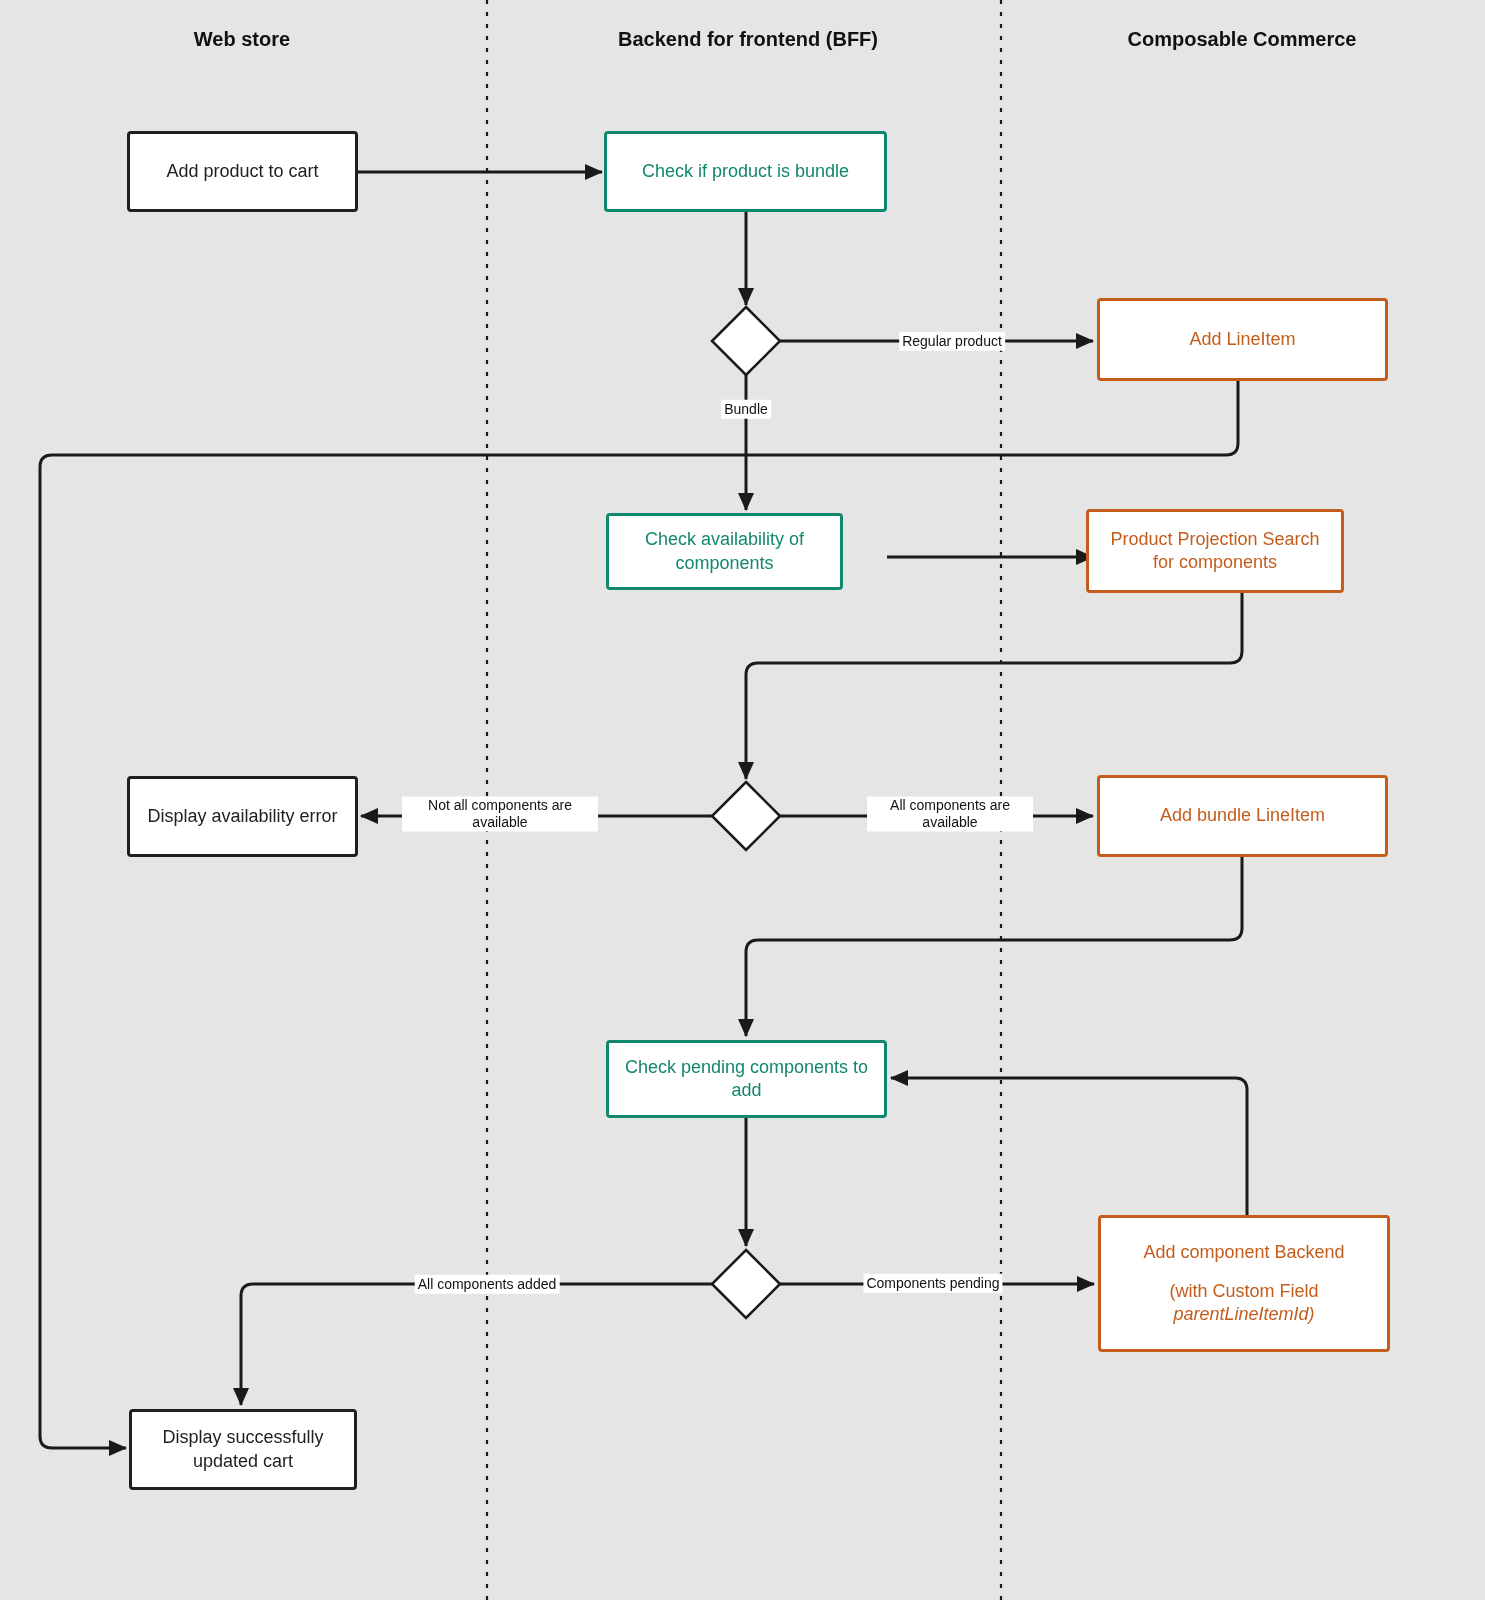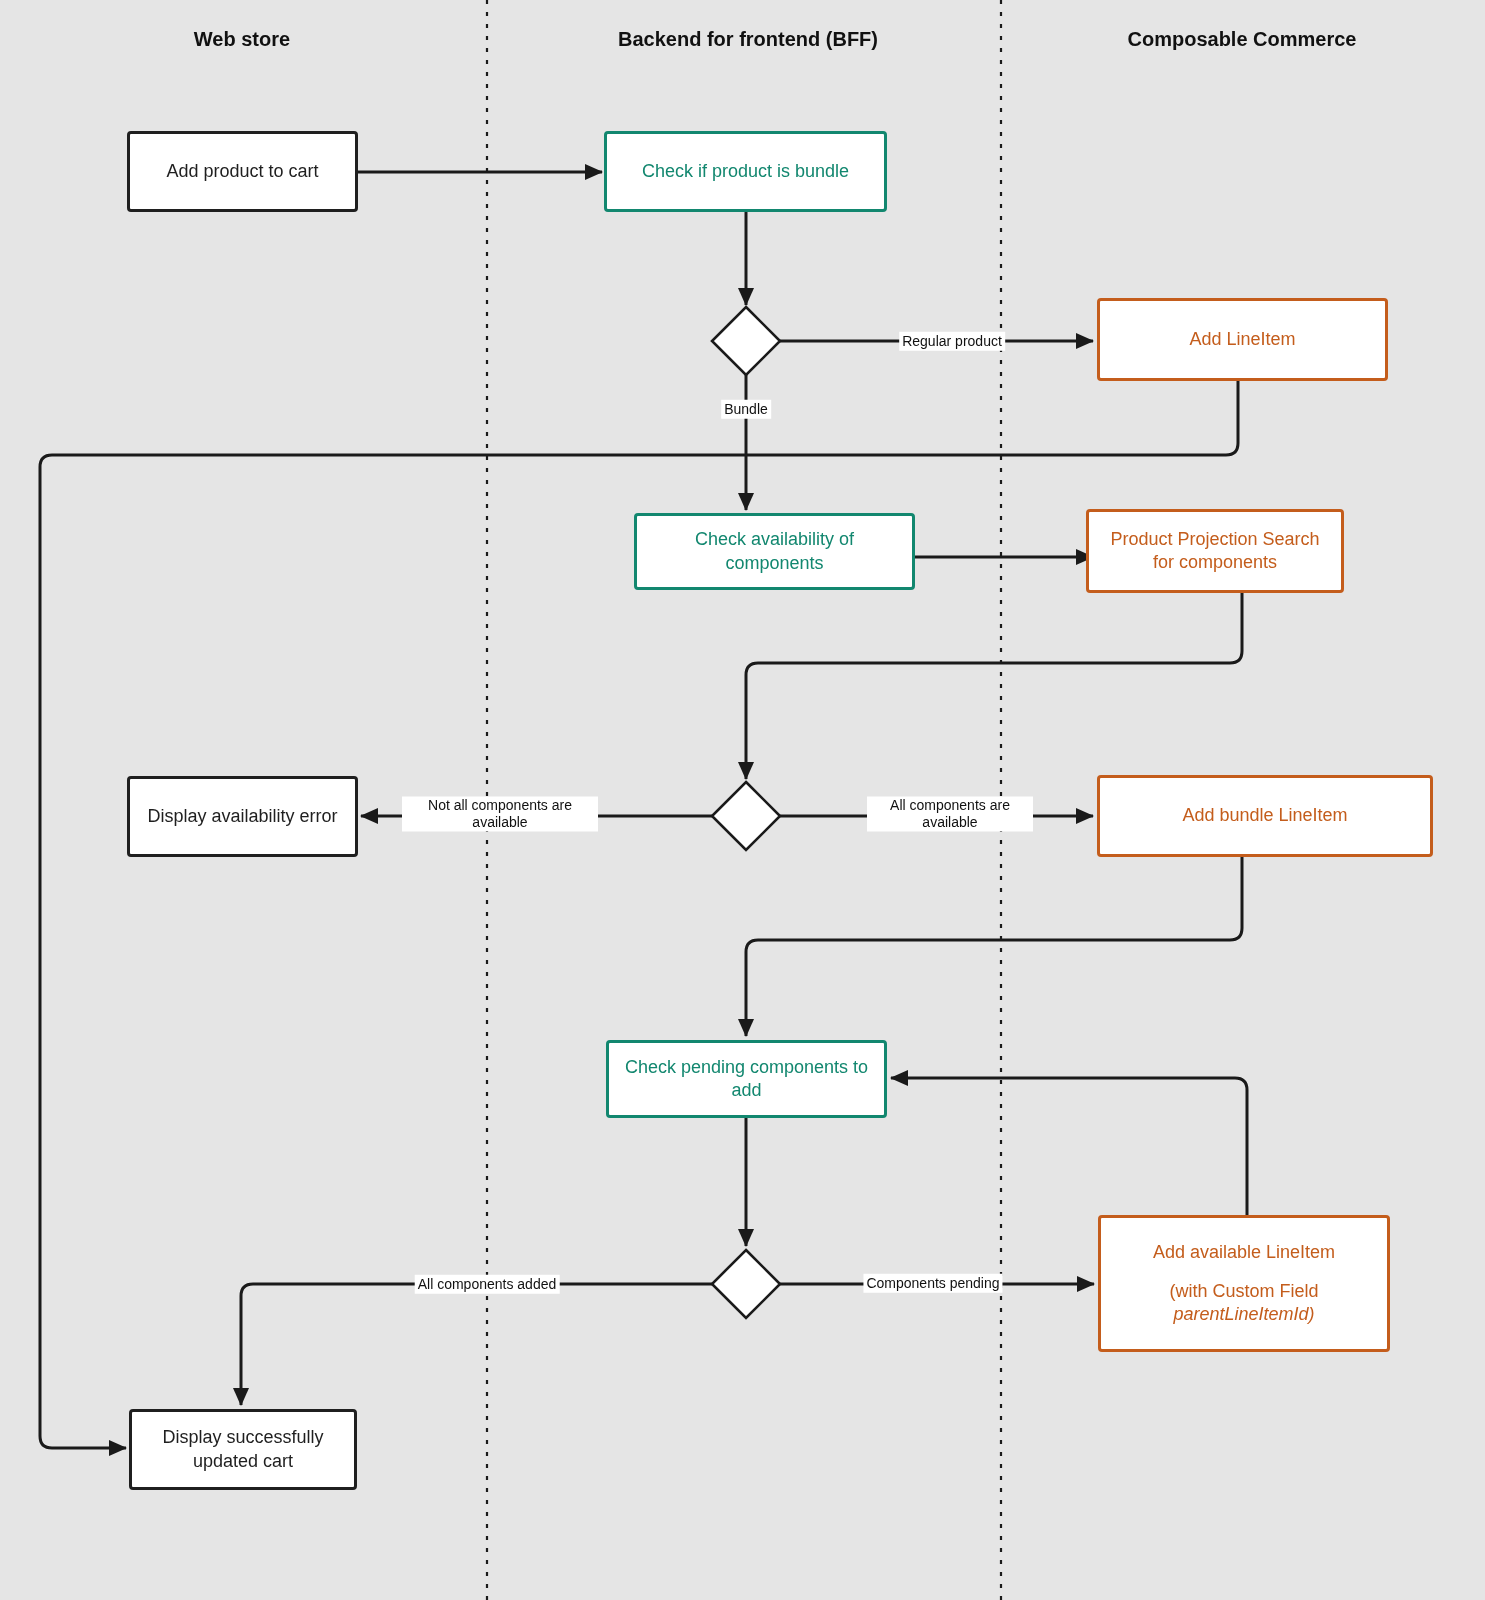--- a/index.html
+++ b/index.html
@@ -94,42 +94,42 @@
   </div>
 
   <div class="box teal" style="left:604px;top:131px;width:283px;height:81px">
     <span>Check if product is bundle</span>
   </div>
 
   <div class="box orange" style="left:1097px;top:298px;width:291px;height:83px">
     <span>Add LineItem</span>
   </div>
 
-  <div class="box teal" style="left:634px;top:513px;width:281px;height:77px">
+  <div class="box teal" style="left:606px;top:513px;width:237px;height:77px">
     <span>Check availability of components</span>
   </div>
 
   <div class="box orange" style="left:1086px;top:509px;width:258px;height:84px">
     <span>Product Projection Search for components</span>
   </div>
 
   <div class="box" style="left:127px;top:776px;width:231px;height:81px">
     <span>Display availability error</span>
   </div>
 
-  <div class="box orange" style="left:1097px;top:775px;width:336px;height:82px">
+  <div class="box orange" style="left:1097px;top:775px;width:291px;height:82px">
     <span>Add bundle LineItem</span>
   </div>
 
   <div class="box teal" style="left:606px;top:1040px;width:281px;height:78px">
     <span>Check pending components to add</span>
   </div>
 
   <div class="box orange" style="left:1098px;top:1215px;width:292px;height:137px">
-    <span>Add available LineItem</span>
+    <span>Add component Backend</span>
     <span class="sub-gap"></span>
     <span>(with Custom Field</span>
     <span class="italic">parentLineItemId)</span>
   </div>
 
   <div class="box" style="left:129px;top:1409px;width:228px;height:81px">
     <span>Display successfully updated cart</span>
   </div>
 
   <div class="edge-label" style="left:952px;top:341px">Regular product</div>

